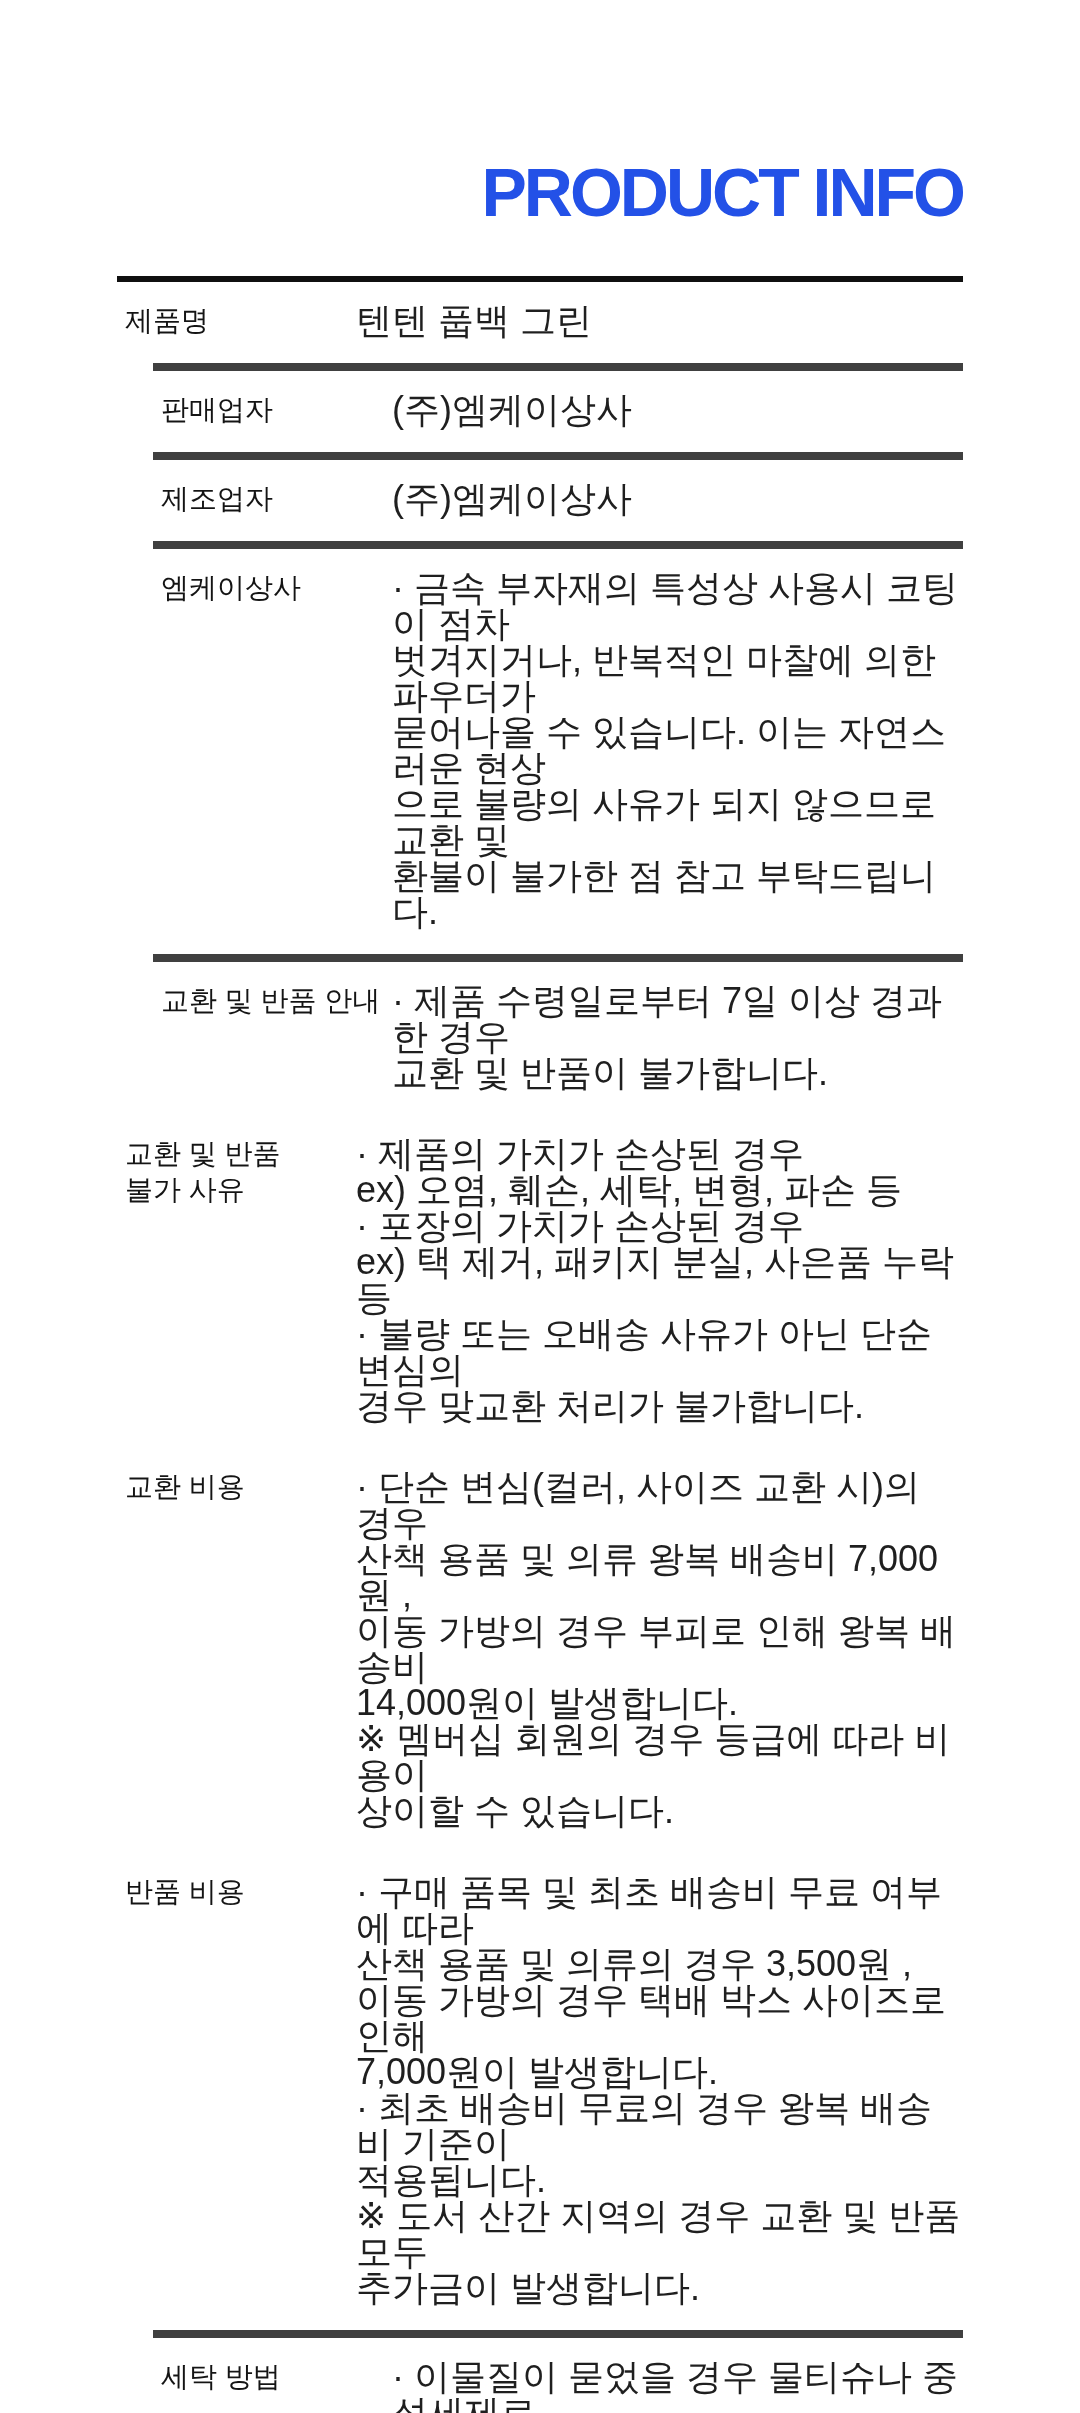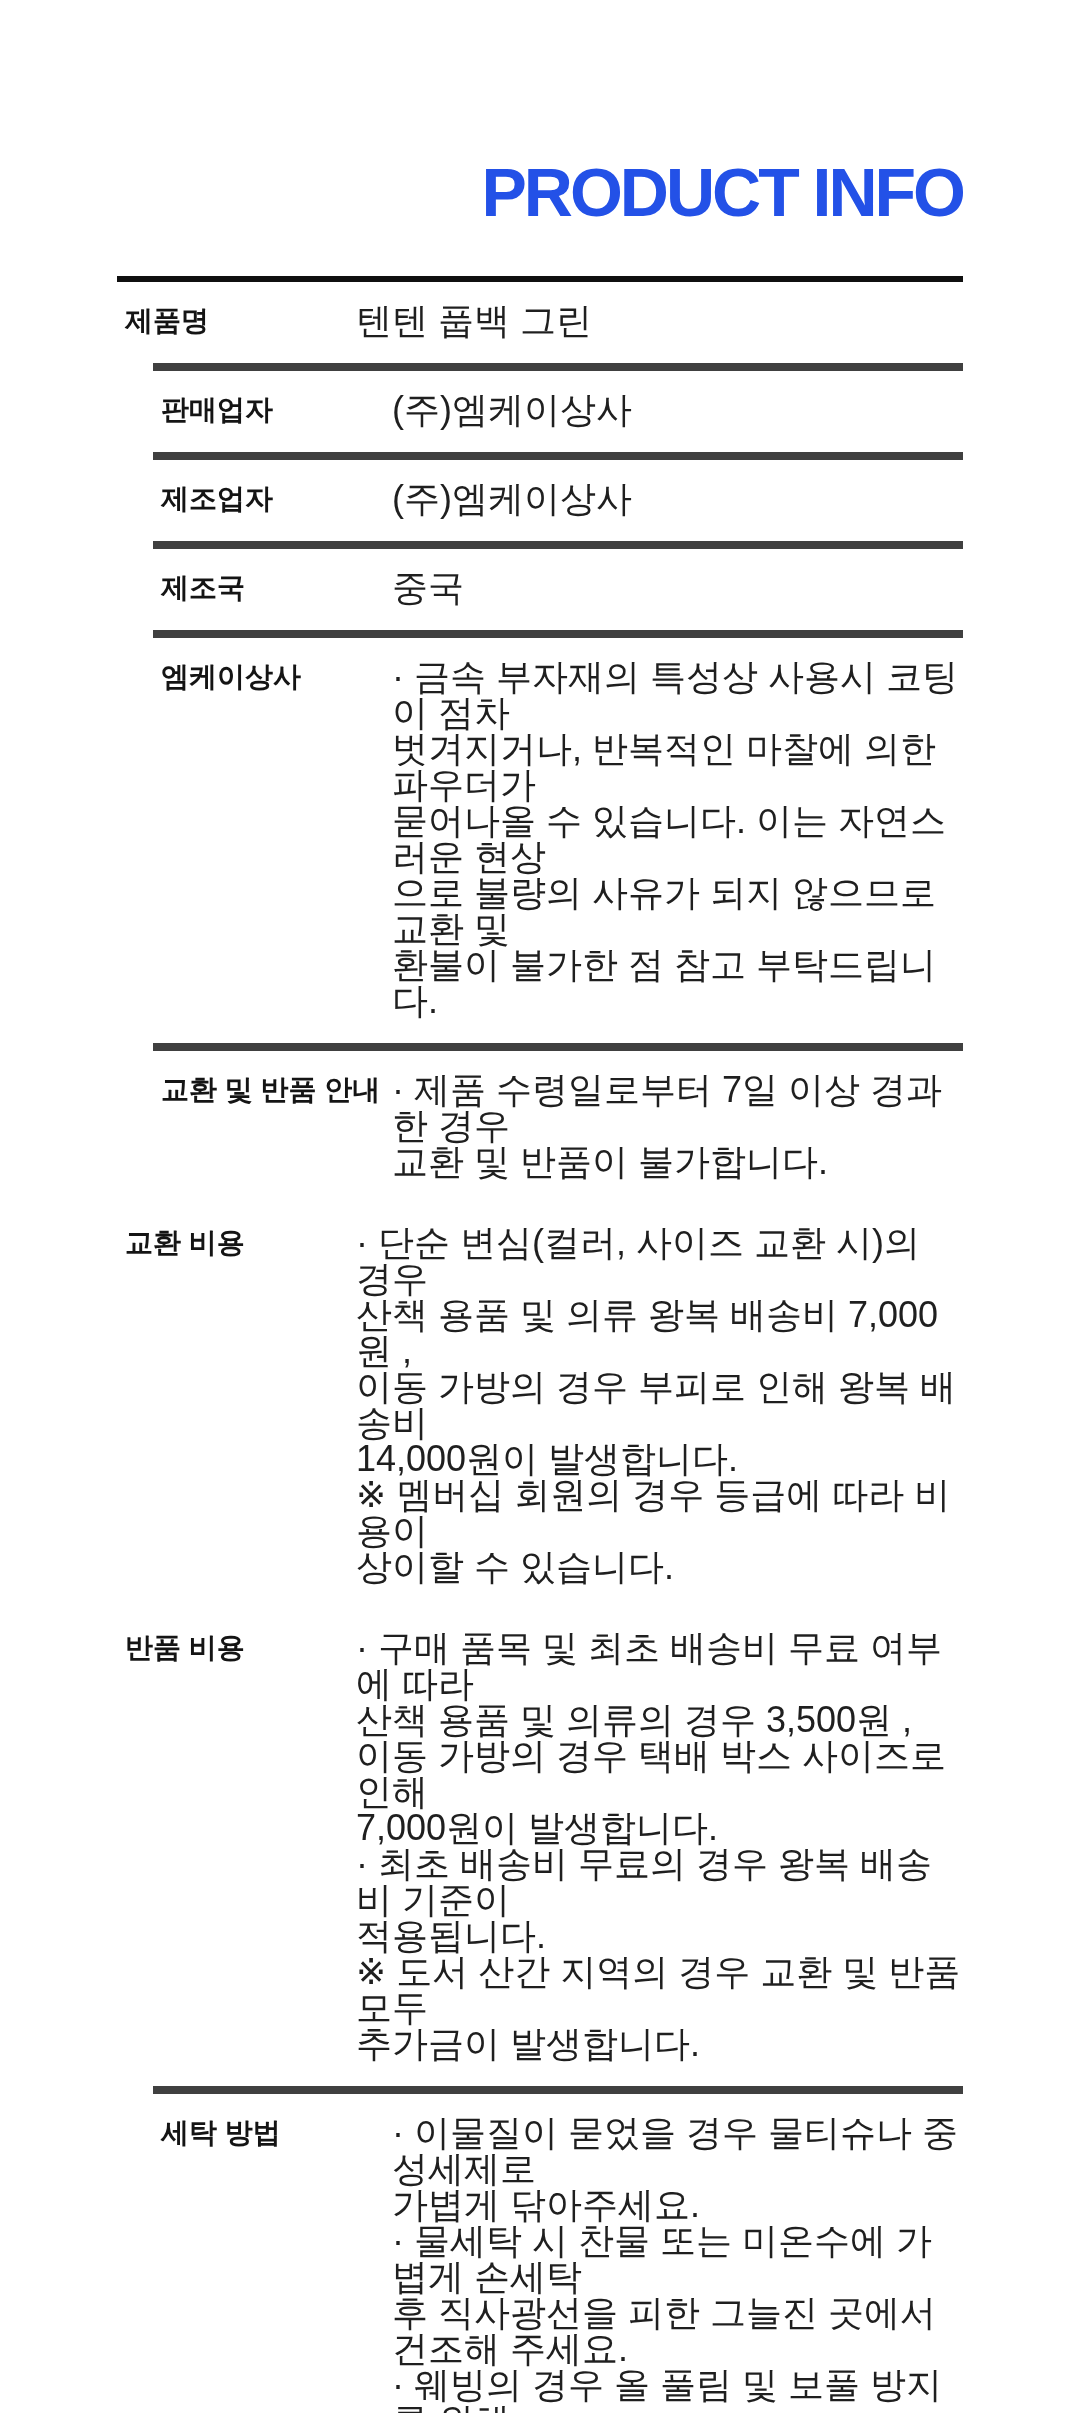--- a/index.html
+++ b/index.html
@@ -28,21 +28,21 @@
     border-top: 6px solid #101010;
   }
   .row { display: flex; padding: 21px 0 24px 0; }
   .row.sep { border-top: 8px solid #404040; margin-left: 36px; }
 
   .row .label {
     flex: 0 0 239px;
     padding-left: 8px;
     font-size: 28px;
     line-height: 36px;
-    font-weight: 700;
+    font-weight: 400;
     color: #141414;
     white-space: pre-line;
   }
   .row .value {
     flex: 1;
     font-size: 36px;
     line-height: 36px;
     font-weight: 400;
     color: #1f1f1f;
     white-space: pre-line;
@@ -82,40 +82,46 @@
     <div class="row sep">
       <div class="label">판매업자</div>
       <div class="value">(주)엠케이상사</div>
     </div>
 
     <div class="row sep">
       <div class="label">제조업자</div>
       <div class="value">(주)엠케이상사</div>
     </div>
 
-    <div class="row sep">
-      <div class="label">제조국</div>
-      <div class="value">중국</div>
-    </div>
 
     <div class="row sep">
       <div class="label">엠케이상사</div>
       <div class="value">· 금속 부자재의 특성상 사용시 코팅이 점차
 벗겨지거나, 반복적인 마찰에 의한 파우더가
 묻어나올 수 있습니다. 이는 자연스러운 현상
 으로 불량의 사유가 되지 않으므로 교환 및
 환불이 불가한 점 참고 부탁드립니다.</div>
     </div>
 
     <div class="row sep">
       <div class="label">교환 및 반품 안내</div>
       <div class="value">· 제품 수령일로부터 7일 이상 경과한 경우
 교환 및 반품이 불가합니다.</div>
     </div>
 
+    <div class="row">
+      <div class="label">교환 및 반품
+불가 사유</div>
+      <div class="value">· 제품의 가치가 손상된 경우
+ex) 오염, 훼손, 세탁, 변형, 파손 등
+· 포장의 가치가 손상된 경우
+ex) 택 제거, 패키지 분실, 사은품 누락 등
+· 불량 또는 오배송 사유가 아닌 단순 변심의
+경우 맞교환 처리가 불가합니다.</div>
+    </div>
 
     <div class="row">
       <div class="label">교환 비용</div>
       <div class="value">· 단순 변심(컬러, 사이즈 교환 시)의 경우
 산책 용품 및 의류 왕복 배송비 7,000원 ,
 이동 가방의 경우 부피로 인해 왕복 배송비
 14,000원이 발생합니다.
 ※ 멤버십 회원의 경우 등급에 따라 비용이
 상이할 수 있습니다.</div>
     </div>

